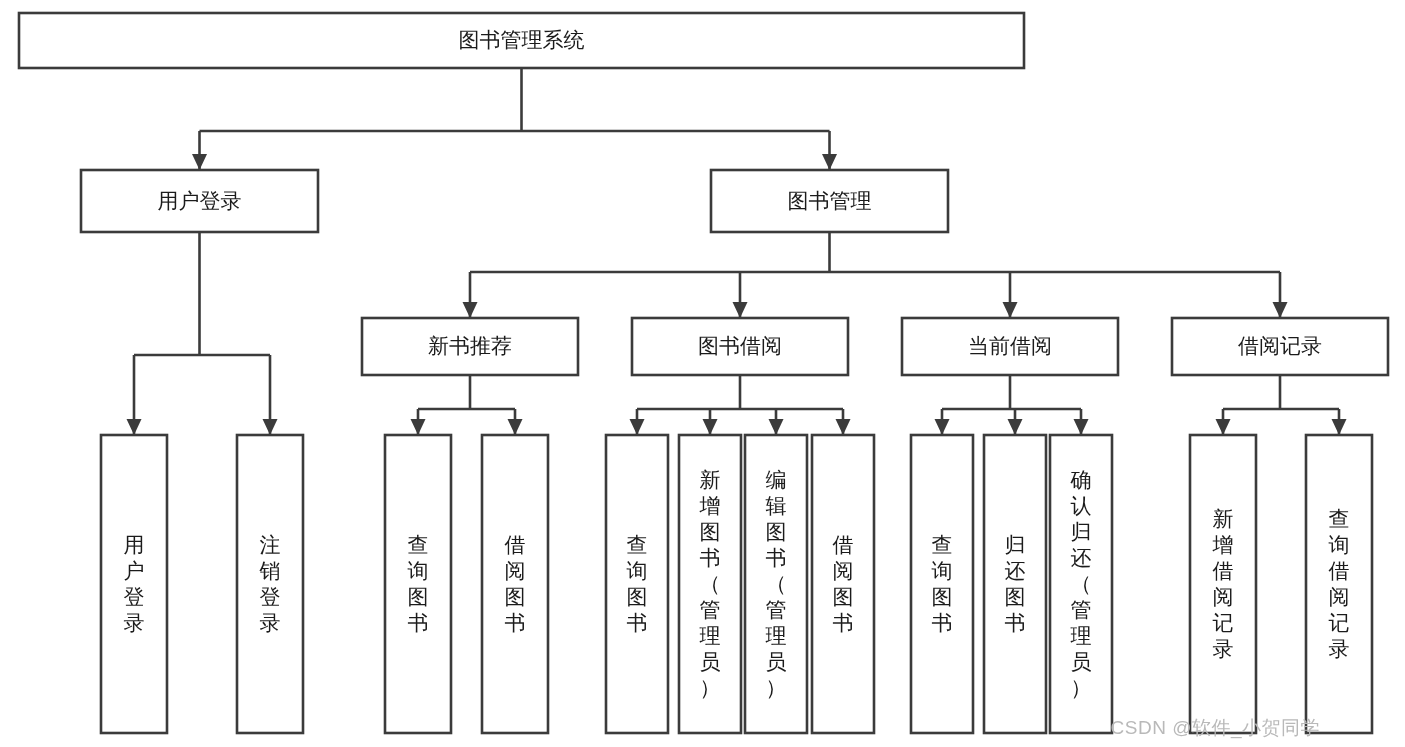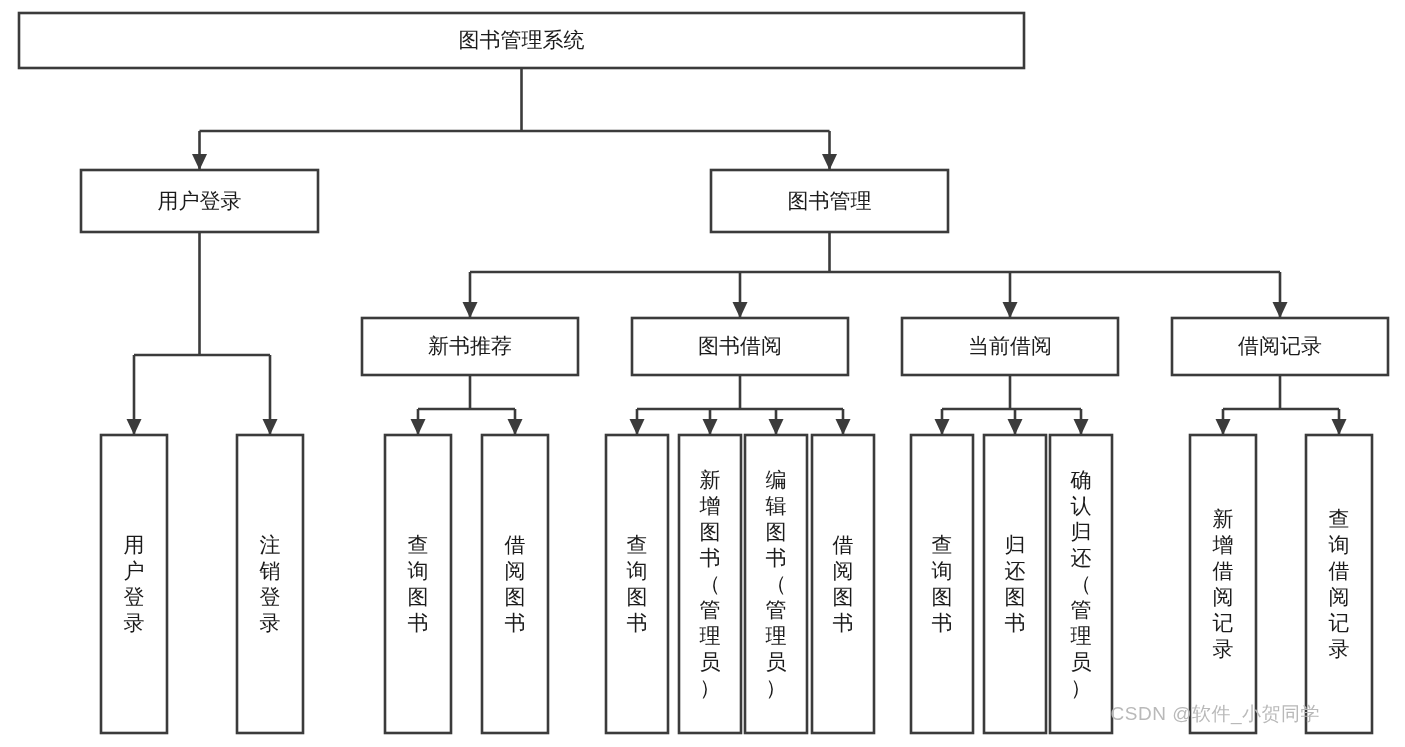--- a/index.html
+++ b/index.html
@@ -51,21 +51,21 @@
   }
   .node-label-v {
     font-family: "Liberation Sans", "DejaVu Sans", sans-serif;
     font-size: 21px;
     fill: #1b1b1b;
     text-anchor: middle;
   }
   .watermark-text {
     position: absolute;
     right: 8px;
-    bottom: 20px;
+    bottom: 6px;
     font-family: "Liberation Sans", "DejaVu Sans", sans-serif;
     font-size: 19px;
     color: #b9b9b9;
     white-space: nowrap;
     letter-spacing: 0.5px;
     pointer-events: none;
   }
 </style>
 </head>
 <body>

